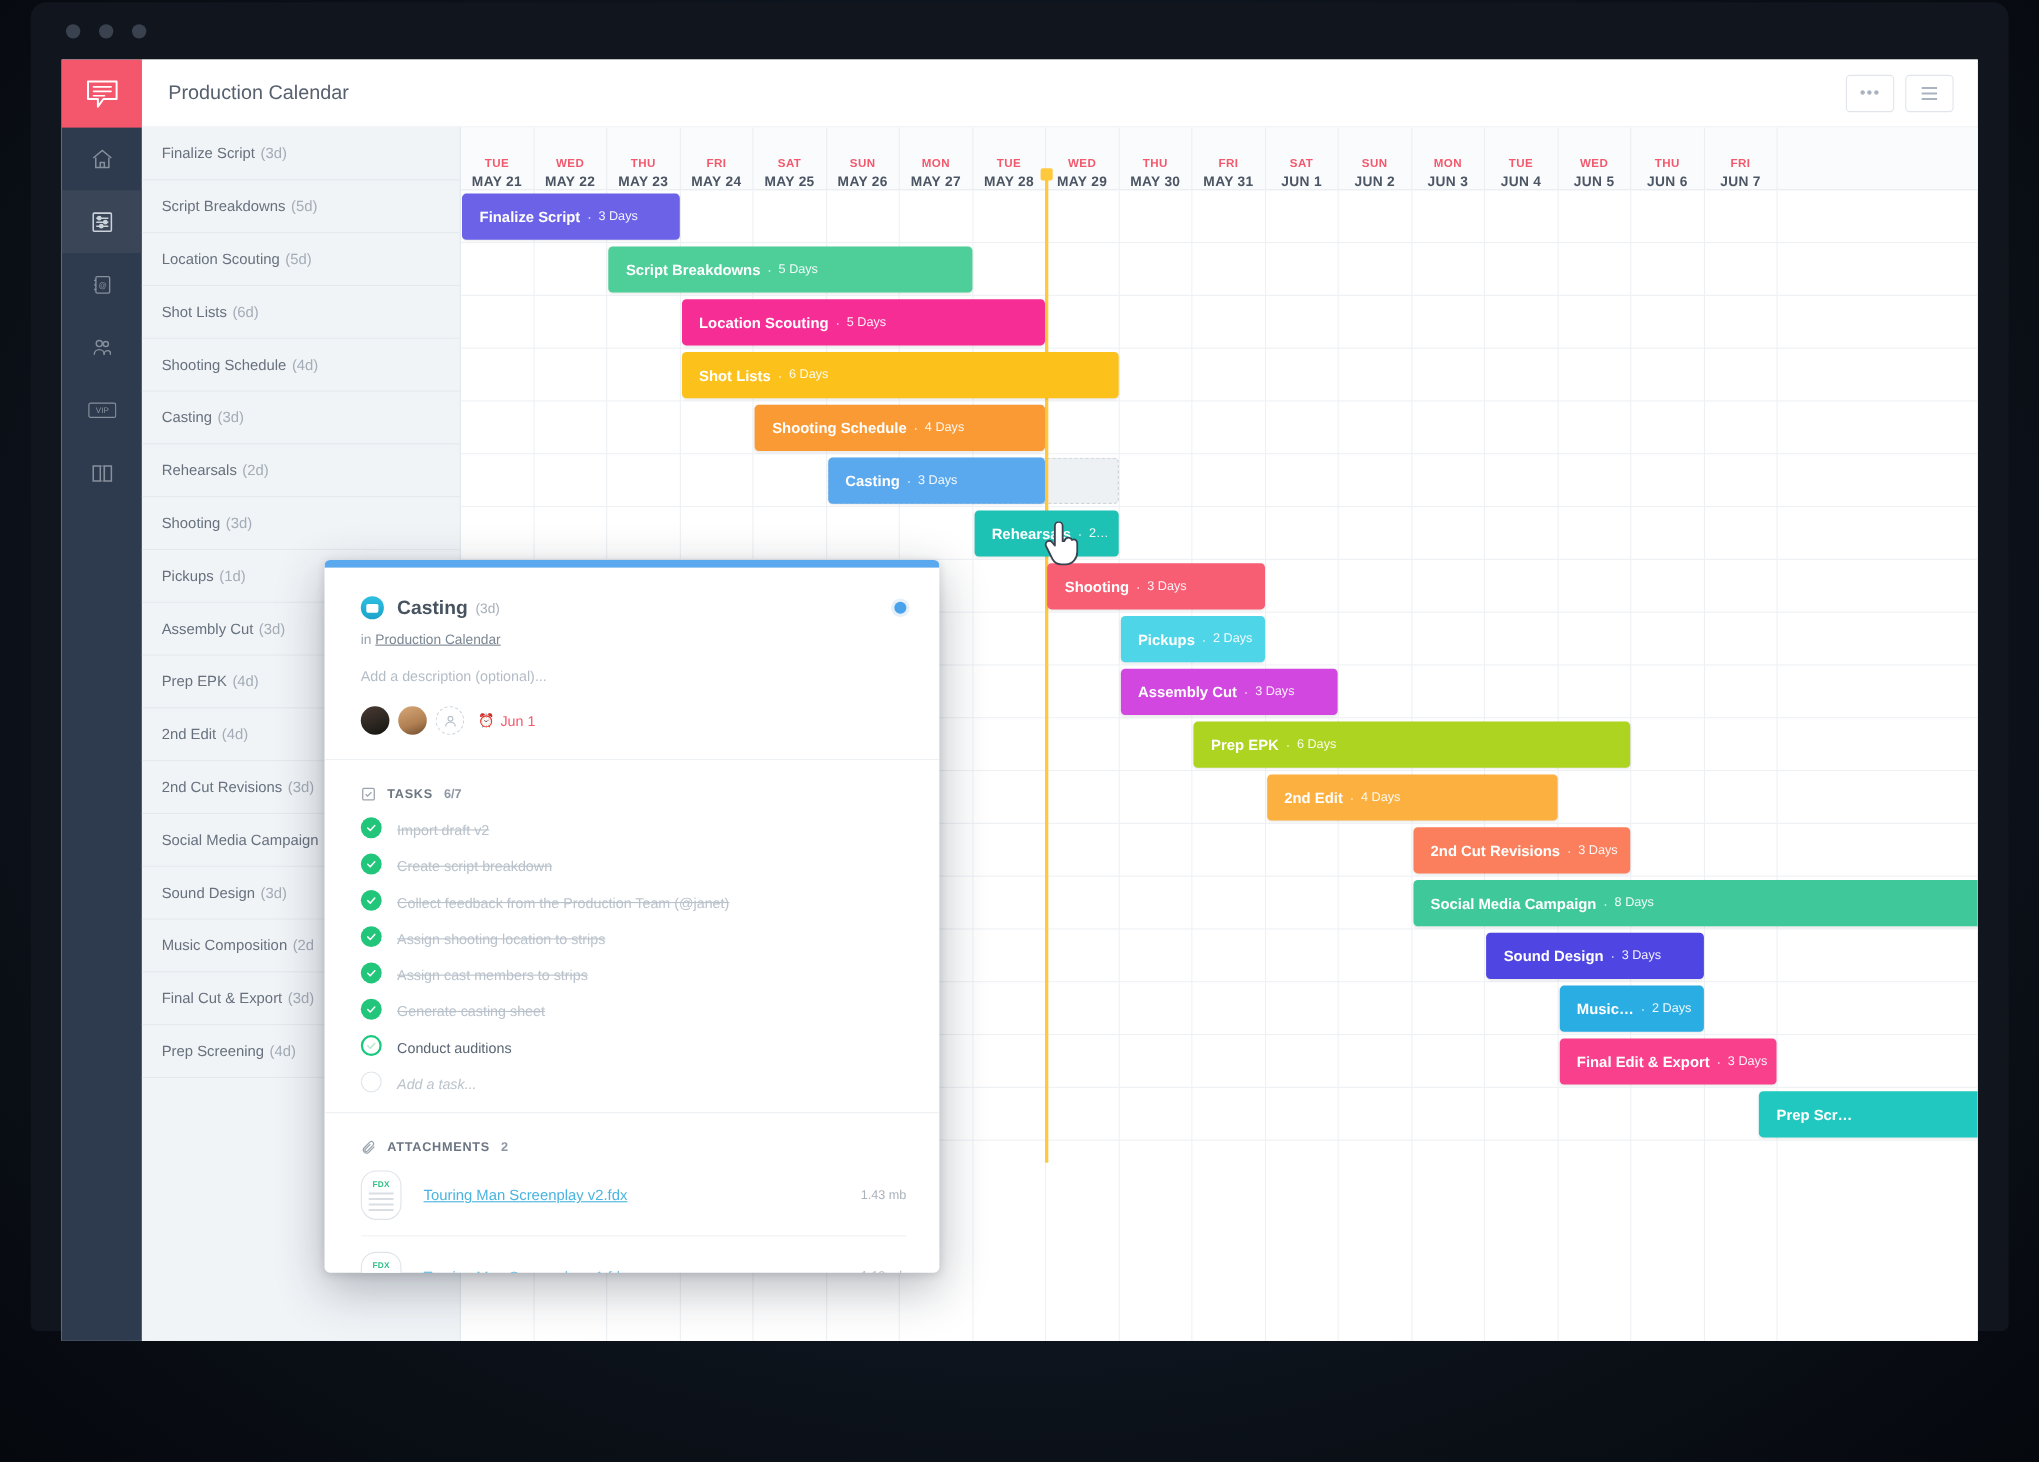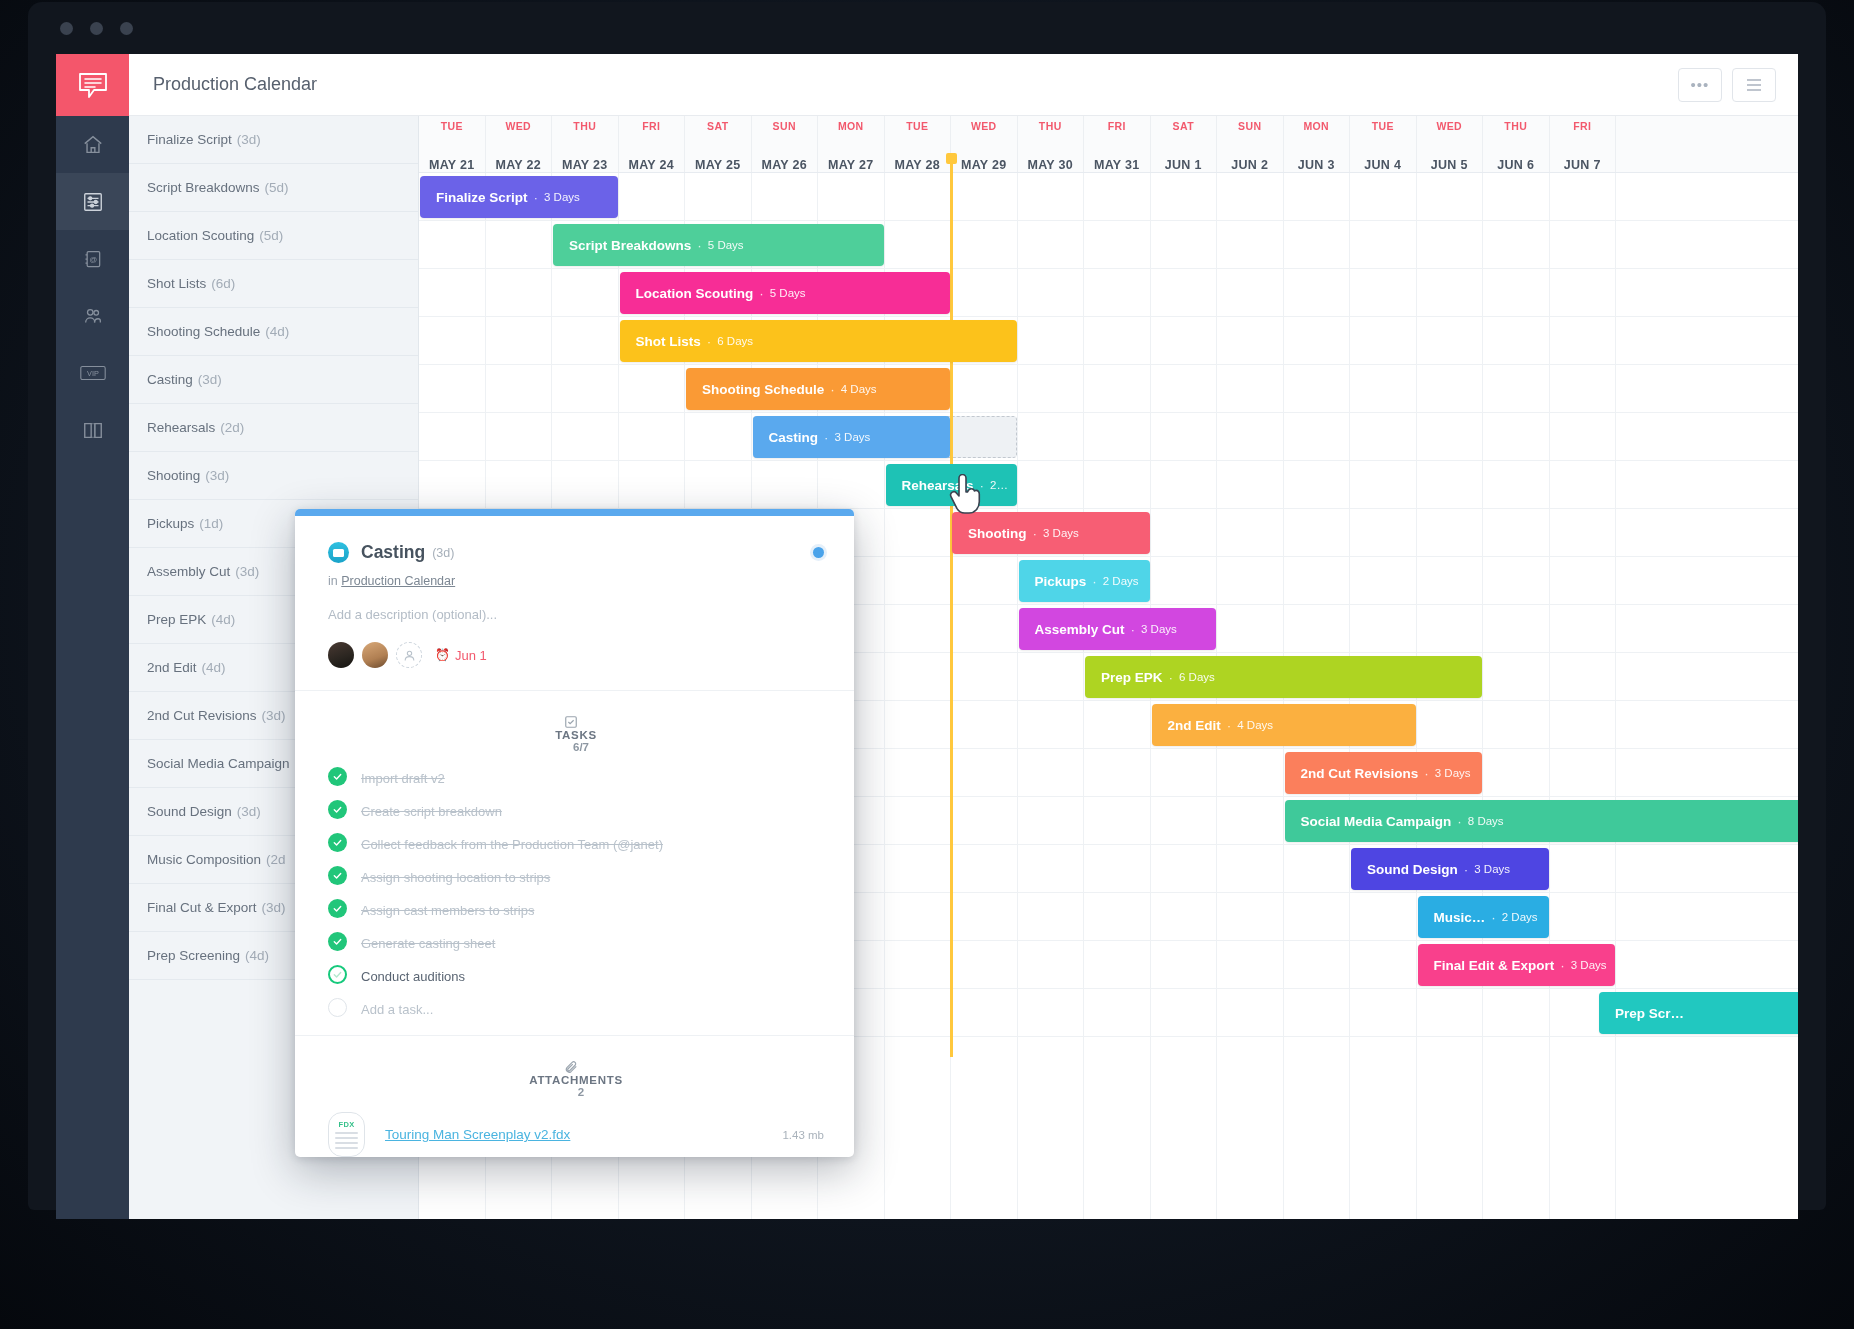--- a/index.html
+++ b/index.html
@@ -126,21 +126,21 @@
   .gantt { position: relative; flex: 1; overflow: hidden; background: #fff; }
   .gantt-head {
     display: flex; height: 57px;
     border-bottom: 1px solid #e7ebf0;
     background: #fafbfc;
   }
   .daycell {
     width: 66.5px; flex: none;
     border-right: 1px solid #eceff2;
     display: flex; flex-direction: column;
-    align-items: center; justify-content: space-between;
+    align-items: center; justify-content: flex-end;
     padding-top: 4px;
   }
   .daycell .dow { font-size: 10.5px; font-weight: bold; color: #f2596d; letter-spacing: .4px; }
   .daycell .dom { font-size: 12.5px; font-weight: bold; color: #4b5563; margin-top: 3px; letter-spacing: .3px; }
   .grid {
     position: absolute; left: 0; top: 57px;
     width: 100%; height: calc(100% - 57px);
     display: flex;
   }
   .gcol { width: 66.5px; flex: none; border-right: 1px solid #eef1f4; height: 100%; }
@@ -210,38 +210,38 @@
   .av2 { background: linear-gradient(160deg,#d8a878 0%, #b07f52 60%, #6b4a2e 100%); }
   .av-add {
     width: 26px; height: 26px; border-radius: 50%;
     border: 1px dashed #cbd3db; margin-right: 13px; flex: none;
     display: flex; align-items: center; justify-content: center; color: #b9c2cb;
   }
   .due { font-size: 13px; color: #f2596d; display: flex; align-items: center; }
   .due .clock { margin-right: 5px; font-size: 12px; }
 
   .mtasks { padding: 24px 30px 18px 33px; border-bottom: 1px solid #eef1f4; }
-  .sec-head { display: flex; align-items: center; font-size: 11.5px; font-weight: bold; color: #6c7683; letter-spacing: .7px; flex-direction: column; }
+  .sec-head { display: flex; align-items: center; font-size: 11.5px; font-weight: bold; color: #6c7683; letter-spacing: .7px; }
   .sec-head .sicon { margin-right: 10px; color: #9aa4ae; display: flex; }
   .sec-head .cnt { margin-left: 10px; font-weight: bold; color: #8d97a2; letter-spacing: 0; }
   .task {
     display: flex; align-items: flex-end; margin-top: 14px;
     font-size: 13px; color: #5a6573;
   }
   .cb {
     width: 19px; height: 19px; border-radius: 50%; flex: none; margin-right: 14px;
     display: flex; align-items: center; justify-content: center;
   }
   .cb.done { background: #21c67a; }
   .cb.done svg path { stroke: #fff; }
   .cb.open { background: #fff; border: 2px solid #16c97c; }
   .cb.open svg path { stroke: #b4e8cf; }
   .cb.empty { background: #fff; border: 1.5px solid #e0e5ea; }
   .task.done span { color: #b9c2cb; text-decoration: line-through; }
-  .task.addnew span { color: #b9c2cb; }
+  .task.addnew span { color: #b9c2cb; font-style: italic; }
 
   .matt { padding: 24px 30px 0 33px; }
   .att-row {
     display: flex; align-items: center;
     padding: 14px 0; border-bottom: 1px solid #eff2f5;
   }
   .fdx {
     width: 37px; height: 45px; flex: none;
     border: 1px solid #dfe4e9; border-radius: 14px; background: #fff;
     padding: 7px 6px 0 6px;

